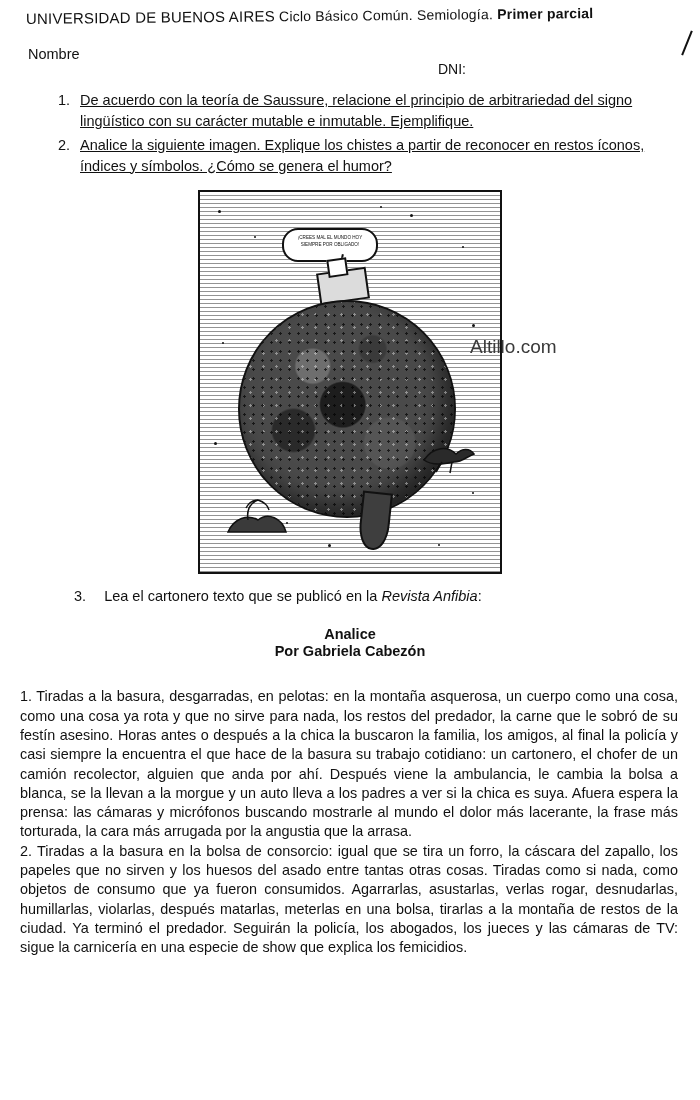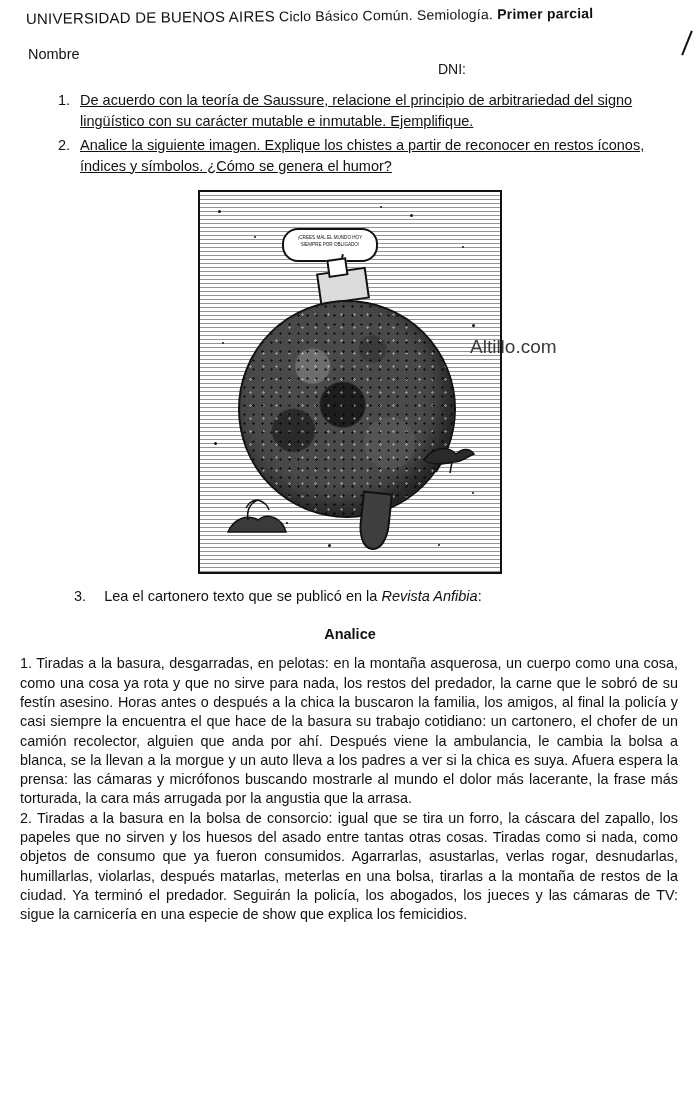--- a/index.html
+++ b/index.html
@@ -247,21 +247,21 @@
     font-size: 14.5px;
     margin-top: 22px;
   }
   .article-author {
     text-align: center;
     font-weight: bold;
     font-size: 14.5px;
     margin-top: 1px;
   }
   .body-text {
-    margin-top: 12px;
+    margin-top: 28px;
     font-size: 14.4px;
     line-height: 1.34;
     text-align: justify;
     padding: 0 4px 0 2px;
   }
   .body-text p { margin: 0; }
 
   
   .watermark {
     position: absolute;
@@ -344,19 +344,20 @@
 
   <div class="watermark">Altillo.com</div>
 
   <div class="item3">
     <span class="num">3.</span>
     <span>Lea el cartonero texto que se publicó en la</span>
     <span class="ital">Revista Anfibia</span><span>:</span>
   </div>
 
   <div class="article-title">Analice</div>
+  <div class="article-author">Por Gabriela Cabezón</div>
 
   <div class="body-text">
     <p>1. Tiradas a la basura, desgarradas, en pelotas: en la montaña asquerosa, un cuerpo como una cosa, como una cosa ya rota y que no sirve para nada, los restos del predador, la carne que le sobró de su festín asesino. Horas antes o después a la chica la buscaron la familia, los amigos, al final la policía y casi siempre la encuentra el que hace de la basura su trabajo cotidiano: un cartonero, el chofer de un camión recolector, alguien que anda por ahí. Después viene la ambulancia, le cambia la bolsa a blanca, se la llevan a la morgue y un auto lleva a los padres a ver si la chica es suya. Afuera espera la prensa: las cámaras y micrófonos buscando mostrarle al mundo el dolor más lacerante, la frase más torturada, la cara más arrugada por la angustia que la arrasa.</p>
     <p>2. Tiradas a la basura en la bolsa de consorcio: igual que se tira un forro, la cáscara del zapallo, los papeles que no sirven y los huesos del asado entre tantas otras cosas. Tiradas como si nada, como objetos de consumo que ya fueron consumidos. Agarrarlas, asustarlas, verlas rogar, desnudarlas, humillarlas, violarlas, después matarlas, meterlas en una bolsa, tirarlas a la montaña de restos de la ciudad. Ya terminó el predador. Seguirán la policía, los abogados, los jueces y las cámaras de TV: sigue la carnicería en una especie de show que explica los femicidios.</p>
   </div>
 
 </div>
 
 </body></html>

